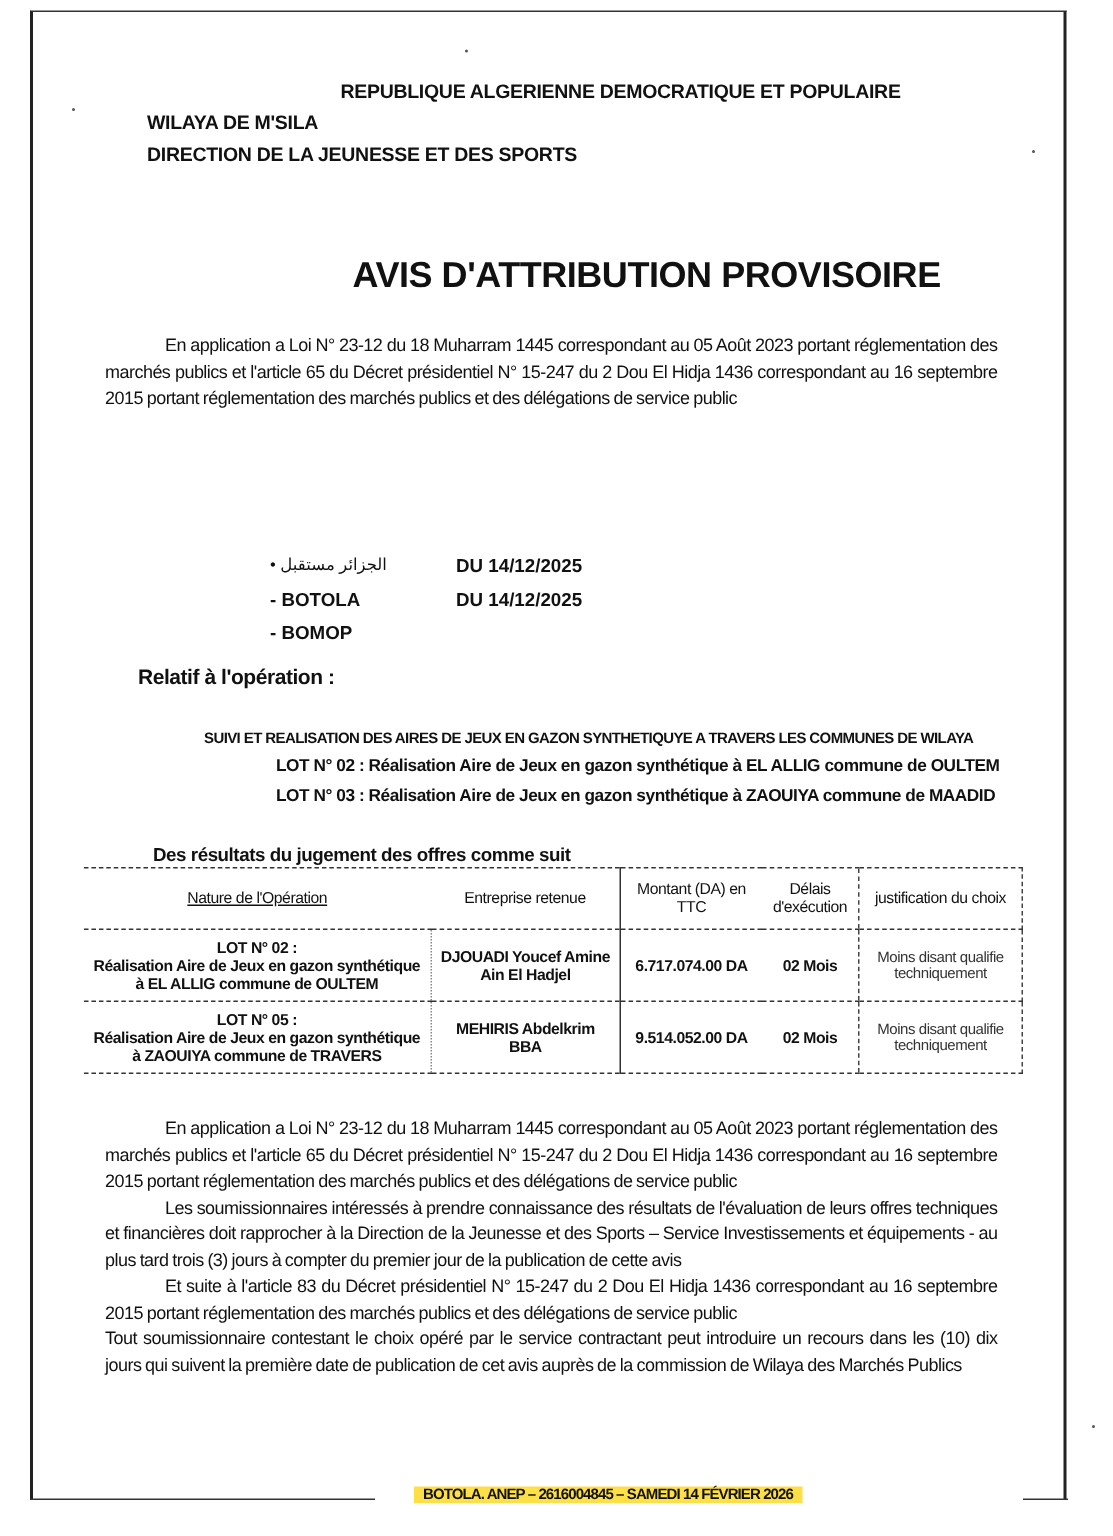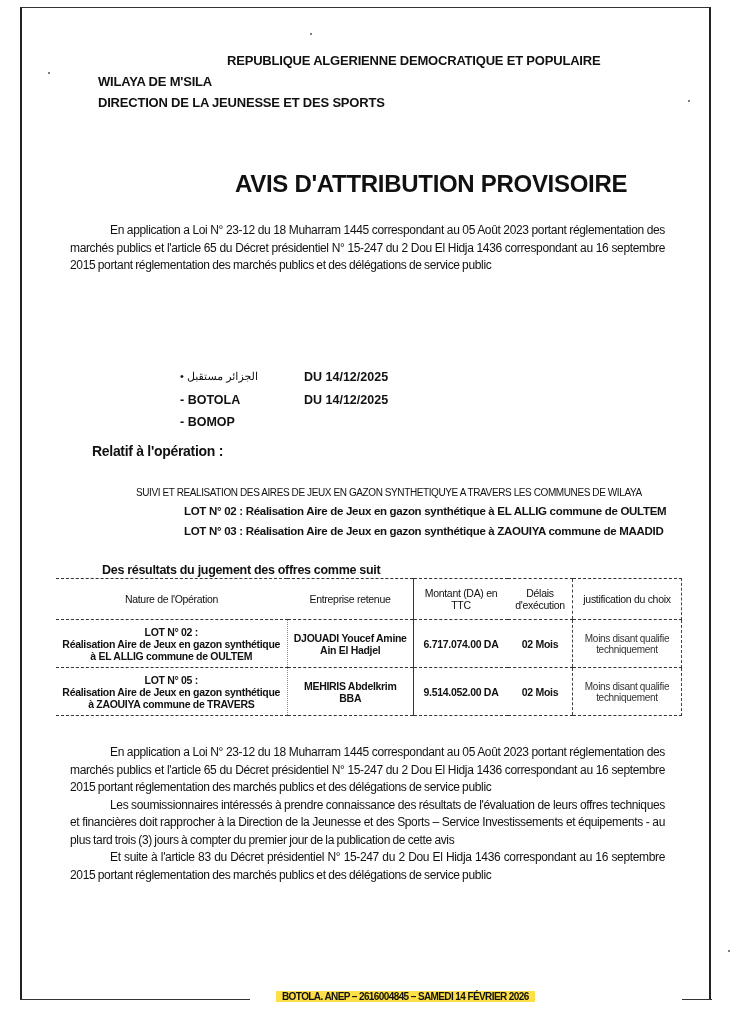--- a/index.html
+++ b/index.html
@@ -15,21 +15,21 @@
   .frame-bottom-left { position: absolute; left: 20px; top: 999px; width: 230px; border-top: 1.5px solid #333; }
   .frame-bottom-right { position: absolute; left: 682px; top: 999px; width: 30px; border-top: 1.5px solid #333; }
   .abs { position: absolute; white-space: nowrap; padding-left: 32px; }
   .hdr { font-weight: bold; font-size: 13px; letter-spacing: -0.2px; }
   .title { font-weight: bold; font-size: 24px; letter-spacing: -0.3px; }
   .para { position: absolute; left: 70px; width: 595px; font-size: 12px; line-height: 17.5px; letter-spacing: -0.35px; word-spacing: -0.5px; }
   .para p { margin: 0; text-align: justify; text-align-last: left; }
   .indent { text-indent: 40px; }
   .b { font-weight: bold; }
   .list { font-size: 12.5px; font-weight: bold; }
-  .op-title { font-weight: normal; font-size: 10px; letter-spacing: -0.4px; }
+  .op-title { font-weight: bold; font-size: 10px; letter-spacing: -0.4px; }
   .lot { font-size: 11.5px; font-weight: bold; letter-spacing: -0.3px; }
   .table-wrap { position: absolute; left: 56px; top: 578px; width: 626px; }
   table { border-collapse: collapse; width: 626px; font-size: 10.5px; }
   th, td { text-align: center; vertical-align: middle; padding: 1px 3px; letter-spacing: -0.3px; }
   th { font-weight: normal; height: 38px; border-top: 1.5px dashed #333; border-bottom: 1.5px dashed #333; }
   td { height: 45px; border-bottom: 1.5px dashed #333; }
   th.c3, td.c3 { border-left: 1.5px solid #333; }
   th.c5, td.c5 { border-left: 1.5px dashed #444; border-right: 1.5px dashed #444; }
   td.c2 { border-left: 1px dotted #888; }
   .bold { font-weight: bold; }
@@ -64,21 +64,21 @@
 <div class="abs op-title" style="left:104px; top:487px;">SUIVI ET REALISATION DES AIRES DE JEUX EN GAZON SYNTHETIQUYE A TRAVERS LES COMMUNES DE WILAYA</div>
 <div class="abs lot" style="left:152px; top:505px;">LOT N° 02 : Réalisation Aire de Jeux en gazon synthétique à EL ALLIG commune de OULTEM</div>
 <div class="abs lot" style="left:152px; top:525px;">LOT N° 03 : Réalisation Aire de Jeux en gazon synthétique à ZAOUIYA commune de MAADID</div>
 
 <div class="abs b" style="left:70px; top:563px; font-size:12.5px; letter-spacing:-0.3px;">Des résultats du jugement des offres comme suit</div>
 
 <div class="table-wrap">
   <table>
     <thead>
       <tr>
-        <th style="width:225px;">Nature de l'Opération</th>
+        <th style="width:225px;text-decoration:underline;">Nature de l'Opération</th>
         <th style="width:120px;">Entreprise retenue</th>
         <th class="c3" style="width:88px;">Montant (DA) en TTC</th>
         <th style="width:58px;">Délais d'exécution</th>
         <th class="c5">justification du choix</th>
       </tr>
     </thead>
     <tbody>
       <tr>
         <td class="bold">
           <div>LOT N° 02 :</div>
@@ -106,20 +106,21 @@
         <td class="c5 just">Moins disant qualifie techniquement</td>
       </tr>
     </tbody>
   </table>
 </div>
 
 <div class="para" style="top:744px;">
   <p class="indent">En application a Loi N° 23-12 du 18 Muharram 1445 correspondant au 05 Août 2023  portant réglementation des marchés publics et l'article 65 du Décret présidentiel N° 15-247 du 2 Dou El Hidja 1436 correspondant au 16 septembre 2015 portant réglementation des marchés publics et des délégations de service public</p>
   <p class="indent">Les soumissionnaires intéressés à prendre connaissance des résultats de l'évaluation de leurs offres techniques et financières doit rapprocher à la Direction de la Jeunesse et des Sports – Service Investissements et équipements -  au plus tard trois (3) jours à compter du premier jour de la publication de cette avis</p>
   <p class="indent">Et suite à l'article 83  du Décret présidentiel N° 15-247 du 2 Dou El Hidja 1436 correspondant au 16 septembre 2015 portant réglementation des marchés publics et des délégations de service public</p>
+  <p>Tout soumissionnaire contestant le choix opéré par le service contractant peut introduire un recours dans les (10) dix jours qui suivent la première date de publication de cet avis auprès de la commission de Wilaya des Marchés Publics</p>
 </div>
 
 <div class="footer">BOTOLA. ANEP  –  2616004845 –  SAMEDI 14 FÉVRIER 2026</div>
 
 <div class="speck" style="left:48px; top:72px;"></div>
 <div class="speck" style="left:310px; top:33px;"></div>
 <div class="speck" style="left:688px; top:100px;"></div>
 <div class="speck" style="left:728px; top:950px;"></div>
 
 </body></html>

